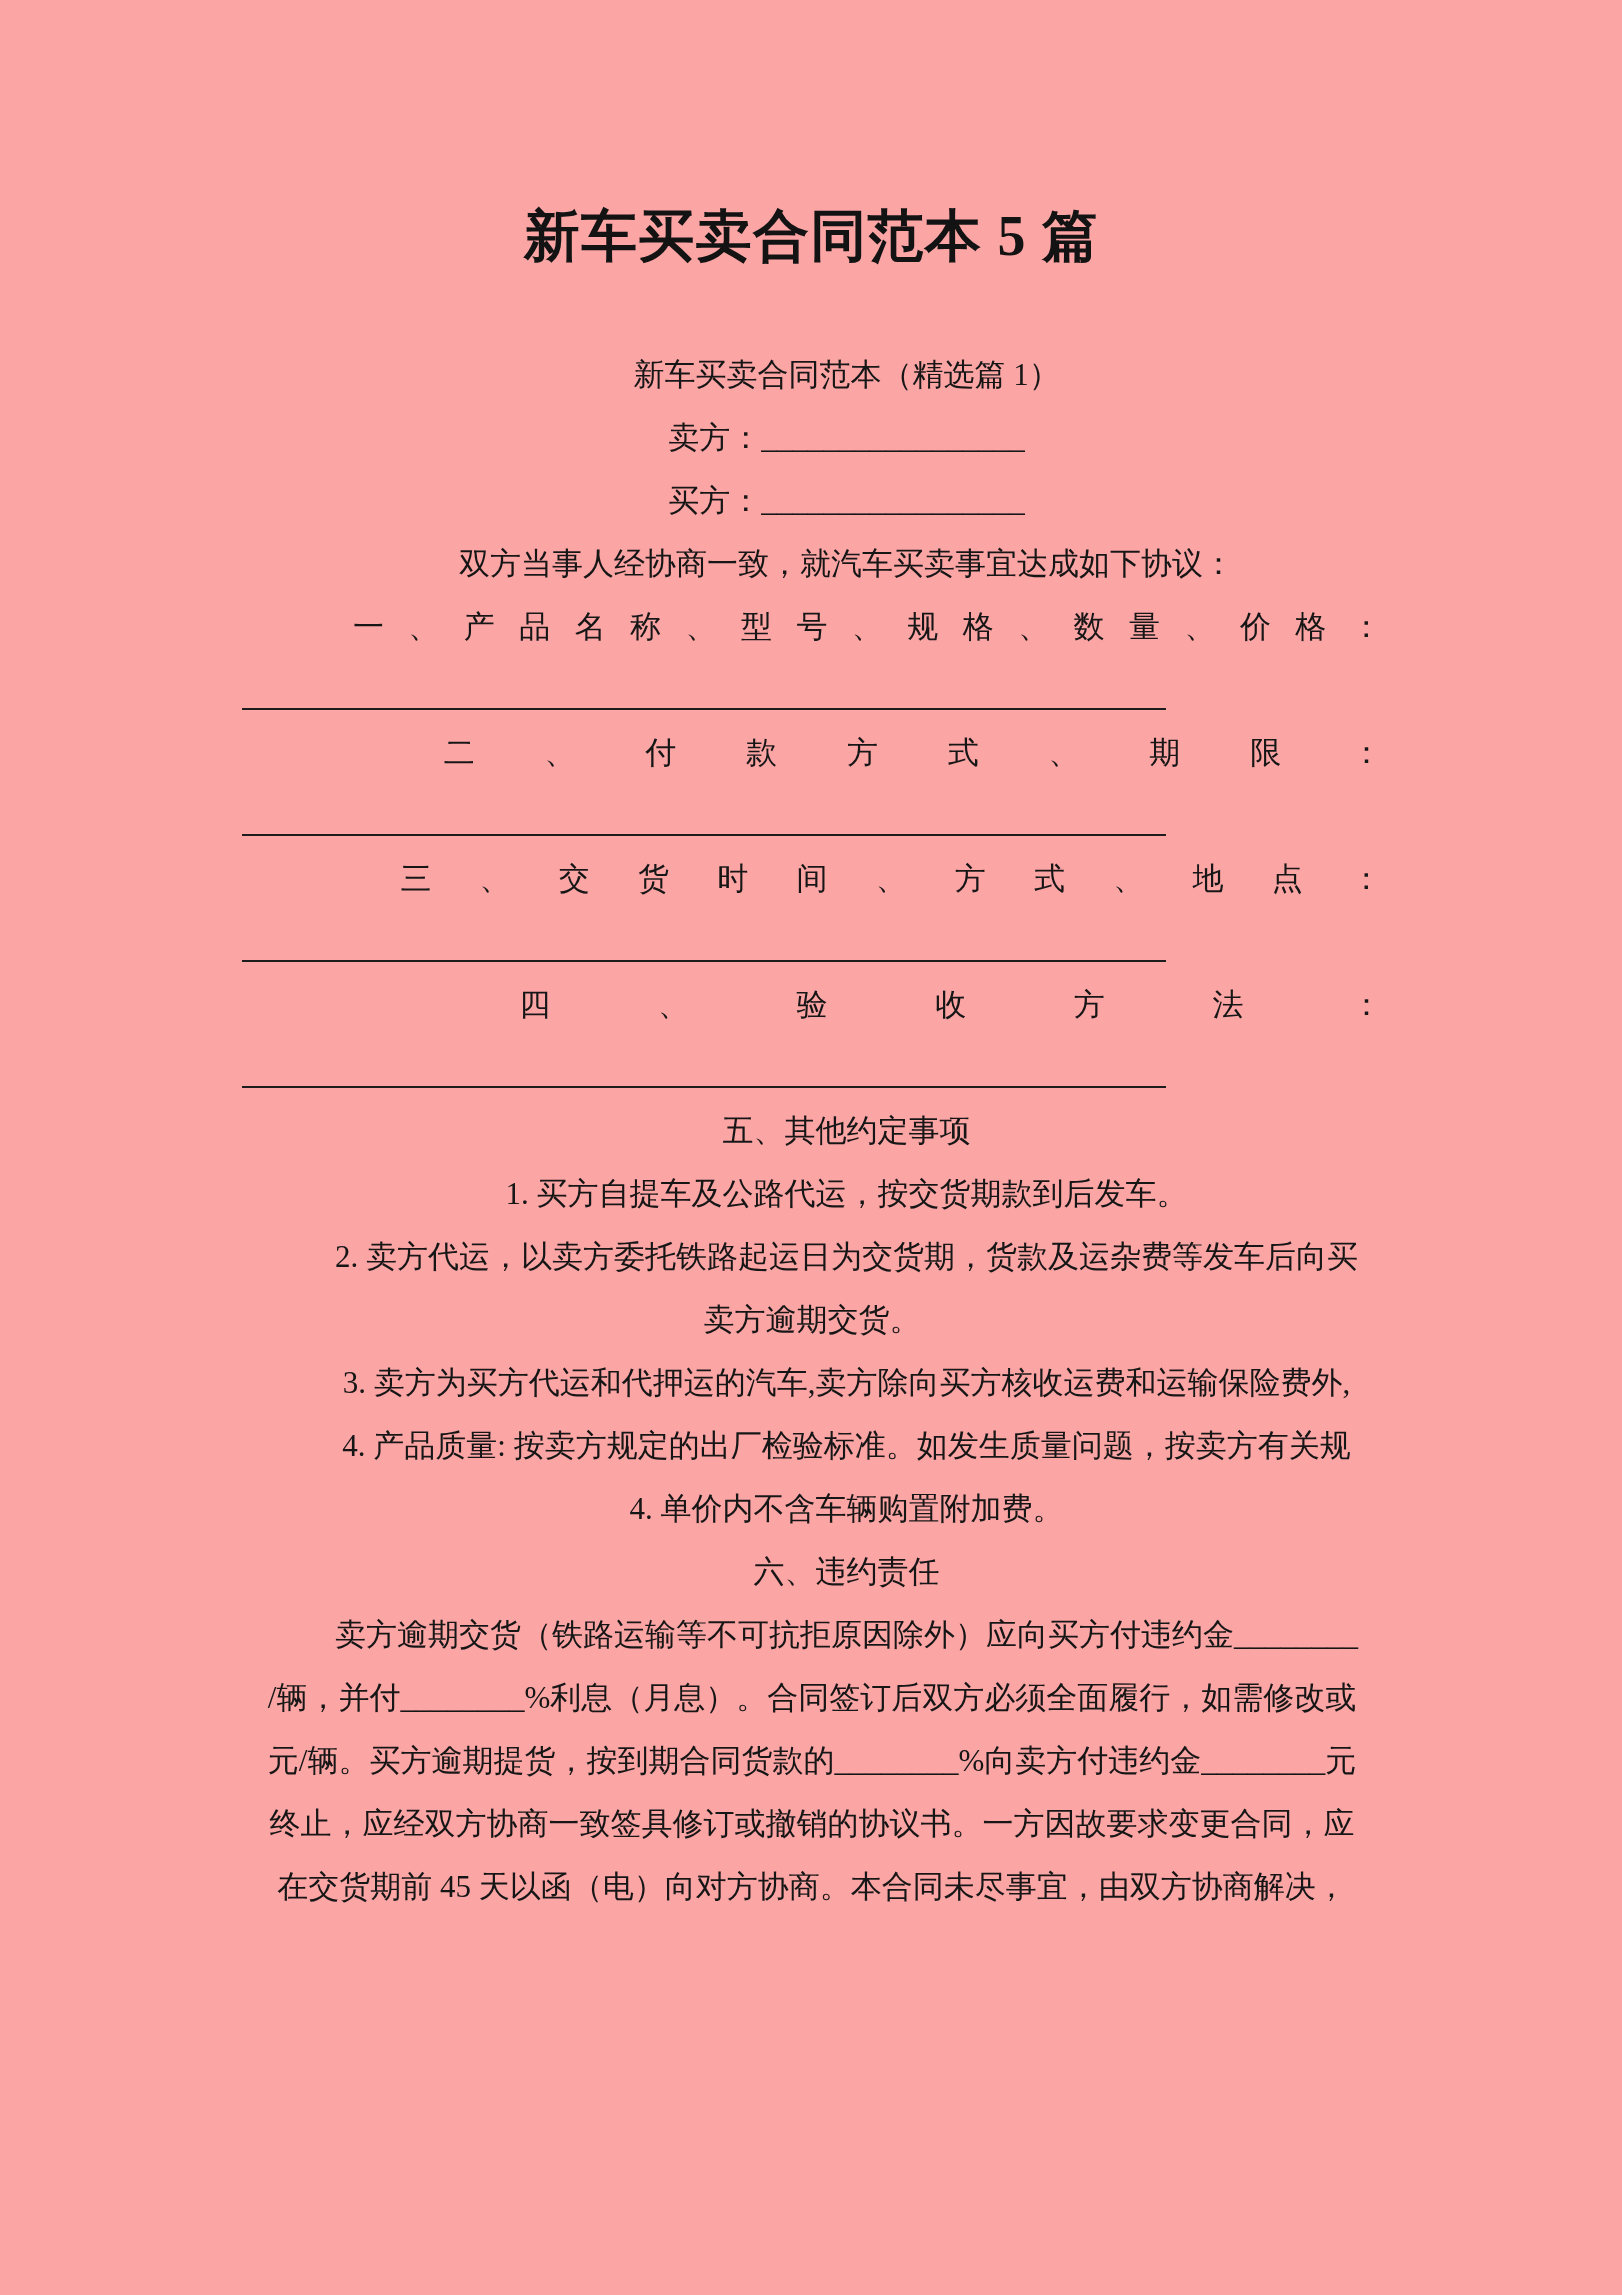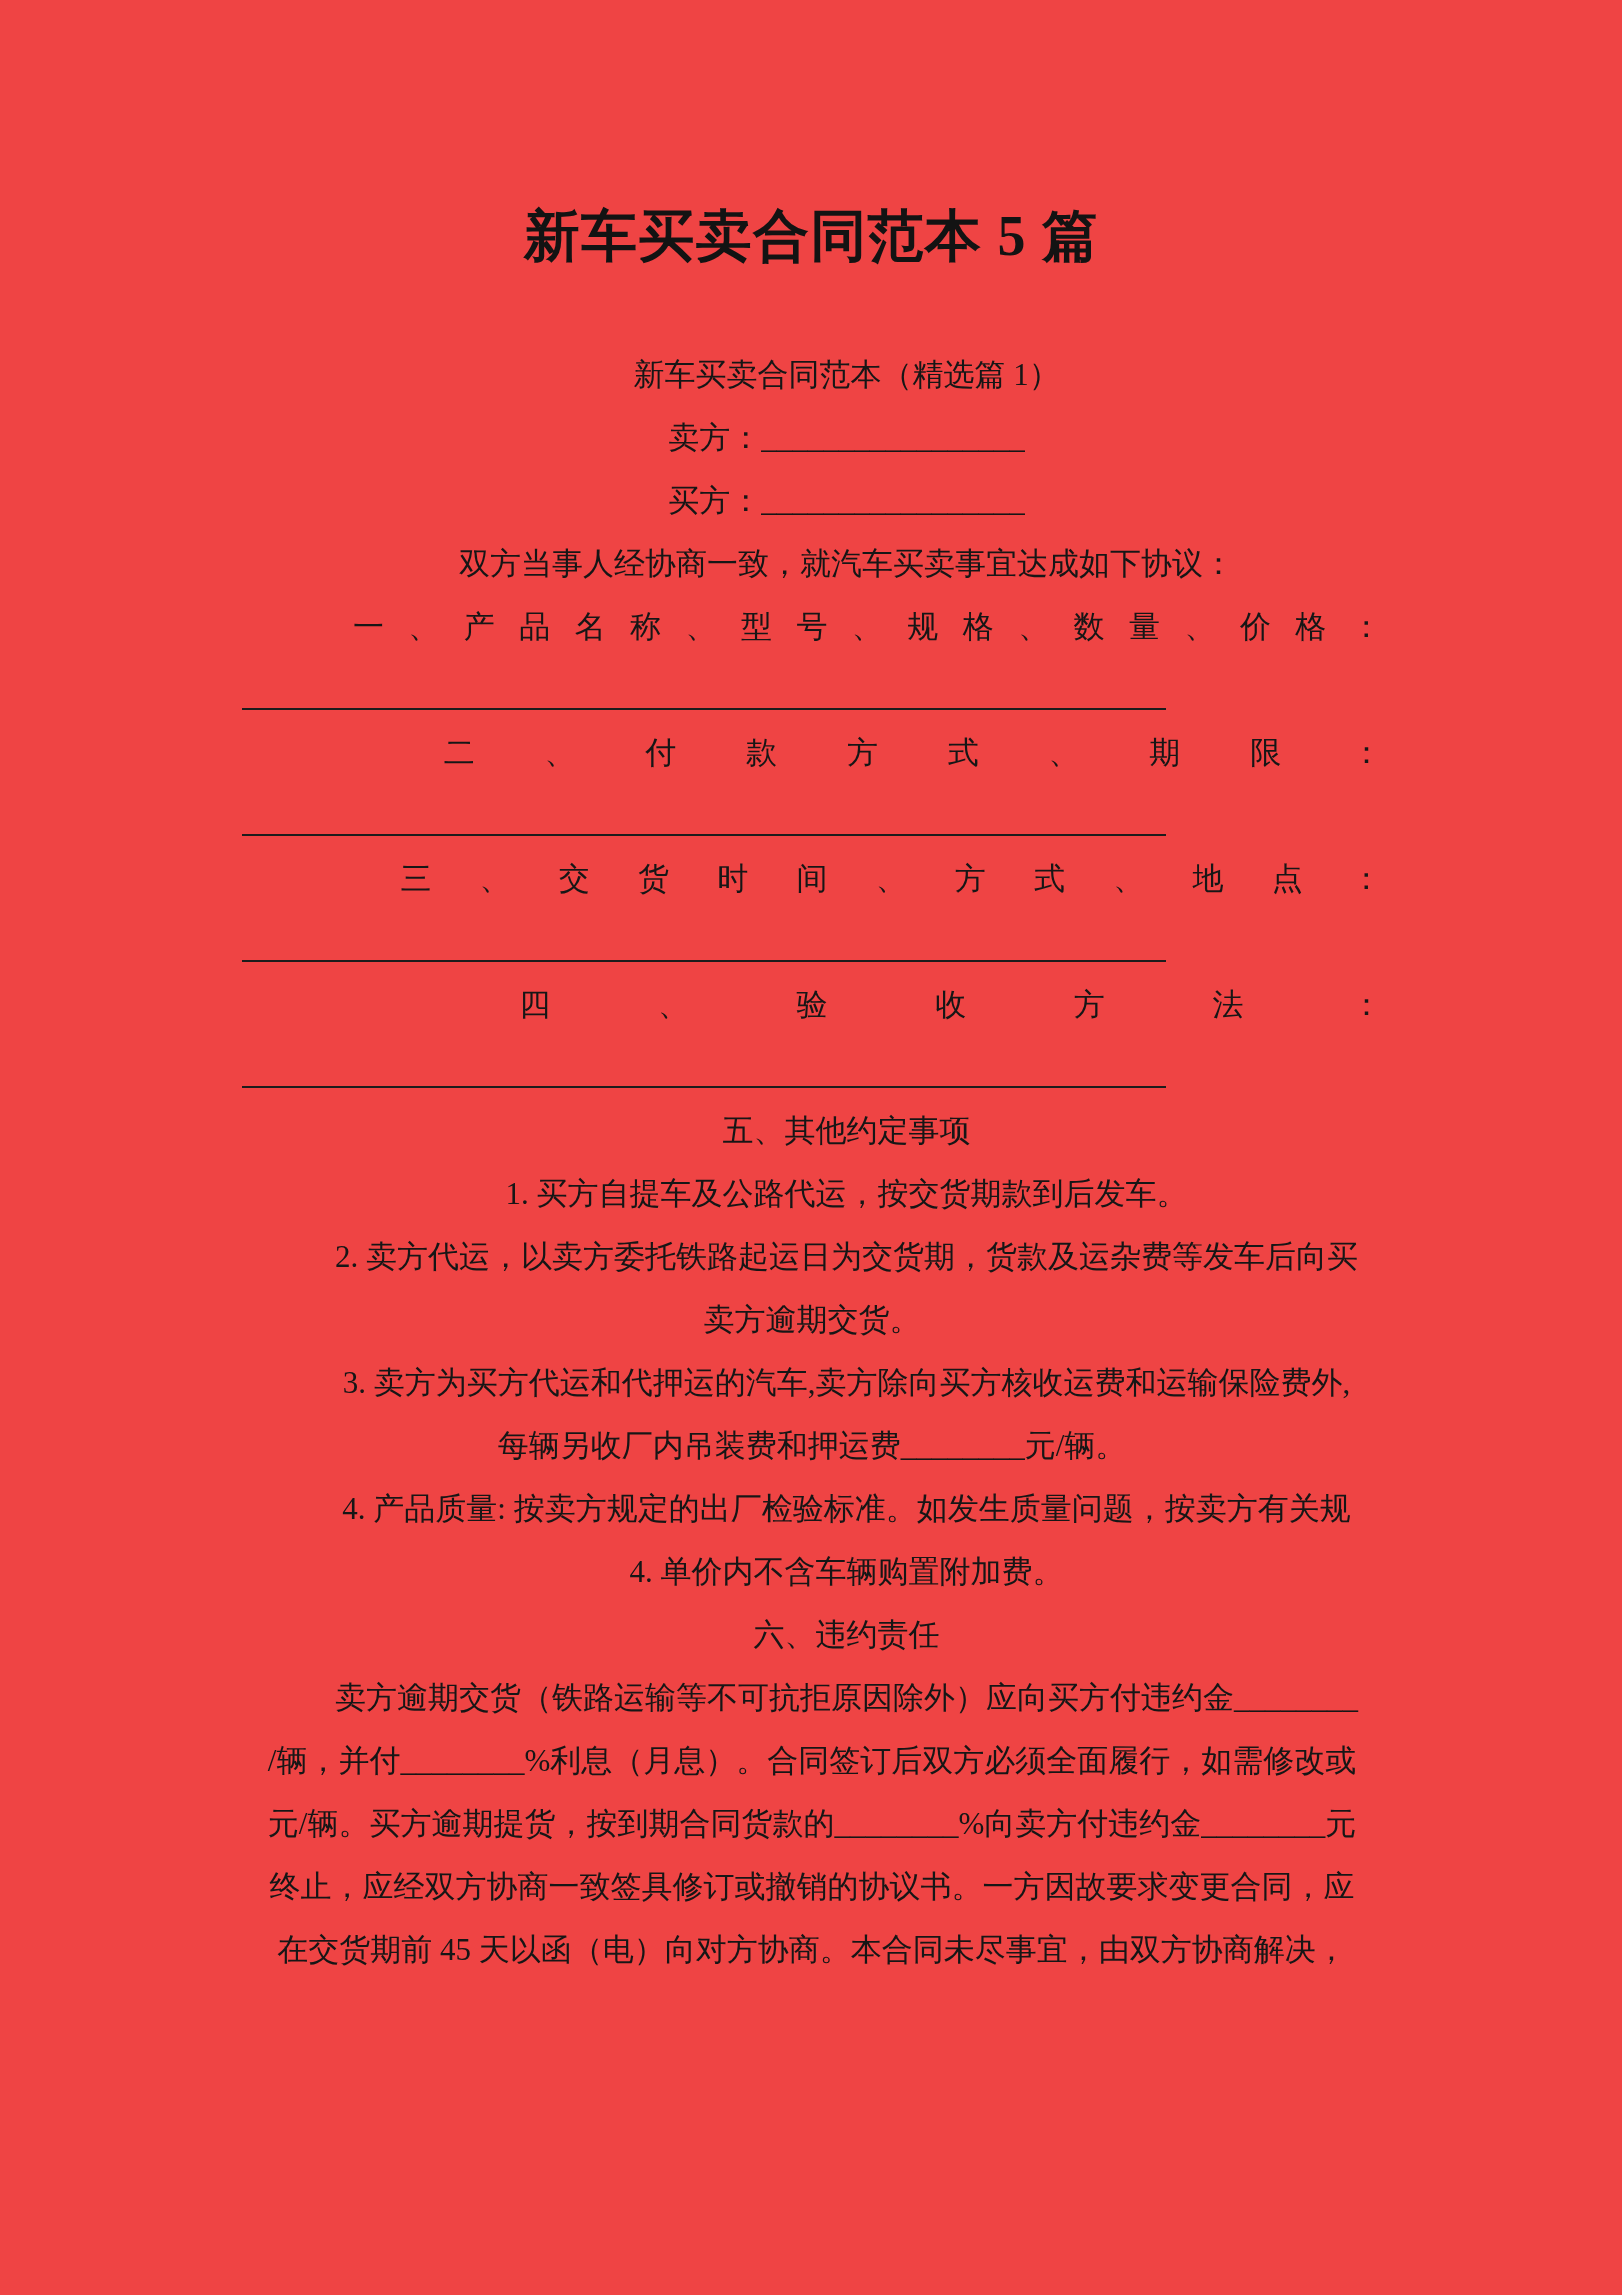--- a/index.html
+++ b/index.html
@@ -1,20 +1,20 @@
 <!DOCTYPE html>
 <html style="font-size:10.5px"><head>
 <meta charset="utf-8">
 <style>
   html, body { margin: 0; padding: 0; }
   .page {
     position: relative;
     width: 1623px;
     height: 2295px;
-    background: #ef4444;
+    background: #fca5a5;
     overflow: hidden;
     font-family: "Liberation Serif", "DejaVu Serif", serif;
     color: #161616;
   }
   .doc-title {
     margin: 0;
     padding-top: 205px;
     font-size: 56px;
     line-height: 63px;
     font-weight: bold;
@@ -136,21 +136,20 @@
         <span class="dch">：</span>
       </div>
     <div class="row rule-row">
         <div class="rule"></div>
       </div>
     <div class="row indent">五、其他约定事项</div>
     <div class="row indent">1. 买方自提车及公路代运，按交货期款到后发车。</div>
     <div class="row indent">2. 卖方代运，以卖方委托铁路起运日为交货期，货款及运杂费等发车后向买</div>
     <div class="row">卖方逾期交货。</div>
     <div class="row indent">3. 卖方为买方代运和代押运的汽车,卖方除向买方核收运费和运输保险费外,</div>
-    <div class="row">每辆另收厂内吊装费和押运费________元/辆。</div>
     <div class="row indent">4. 产品质量: 按卖方规定的出厂检验标准。如发生质量问题，按卖方有关规</div>
     <div class="row indent">4. 单价内不含车辆购置附加费。</div>
     <div class="row indent">六、违约责任</div>
     <div class="row indent">卖方逾期交货（铁路运输等不可抗拒原因除外）应向买方付违约金________</div>
     <div class="row">/辆，并付________%利息（月息）。合同签订后双方必须全面履行，如需修改或</div>
     <div class="row">元/辆。买方逾期提货，按到期合同货款的________%向卖方付违约金________元</div>
     <div class="row">终止，应经双方协商一致签具修订或撤销的协议书。一方因故要求变更合同，应</div>
     <div class="row">在交货期前 45 天以函（电）向对方协商。本合同未尽事宜，由双方协商解决，</div>
   </div>
 </div>

